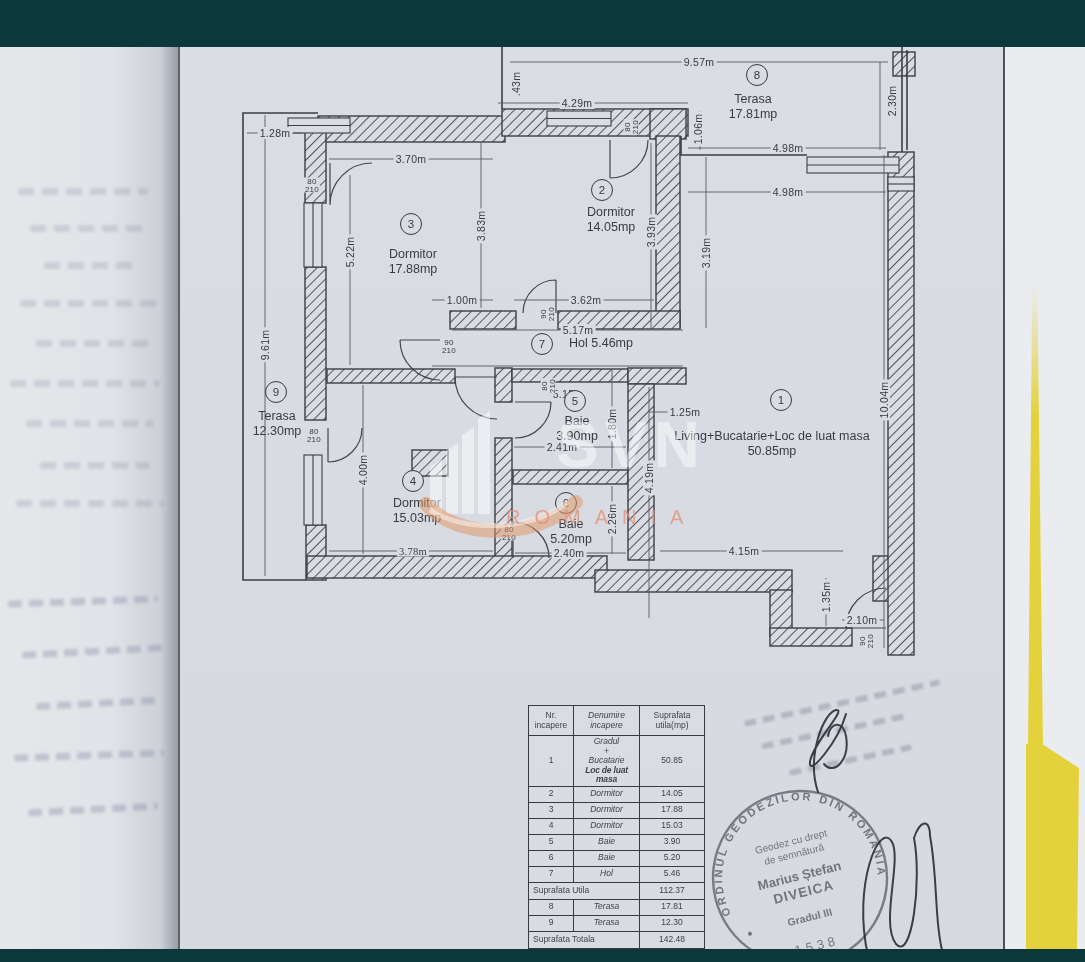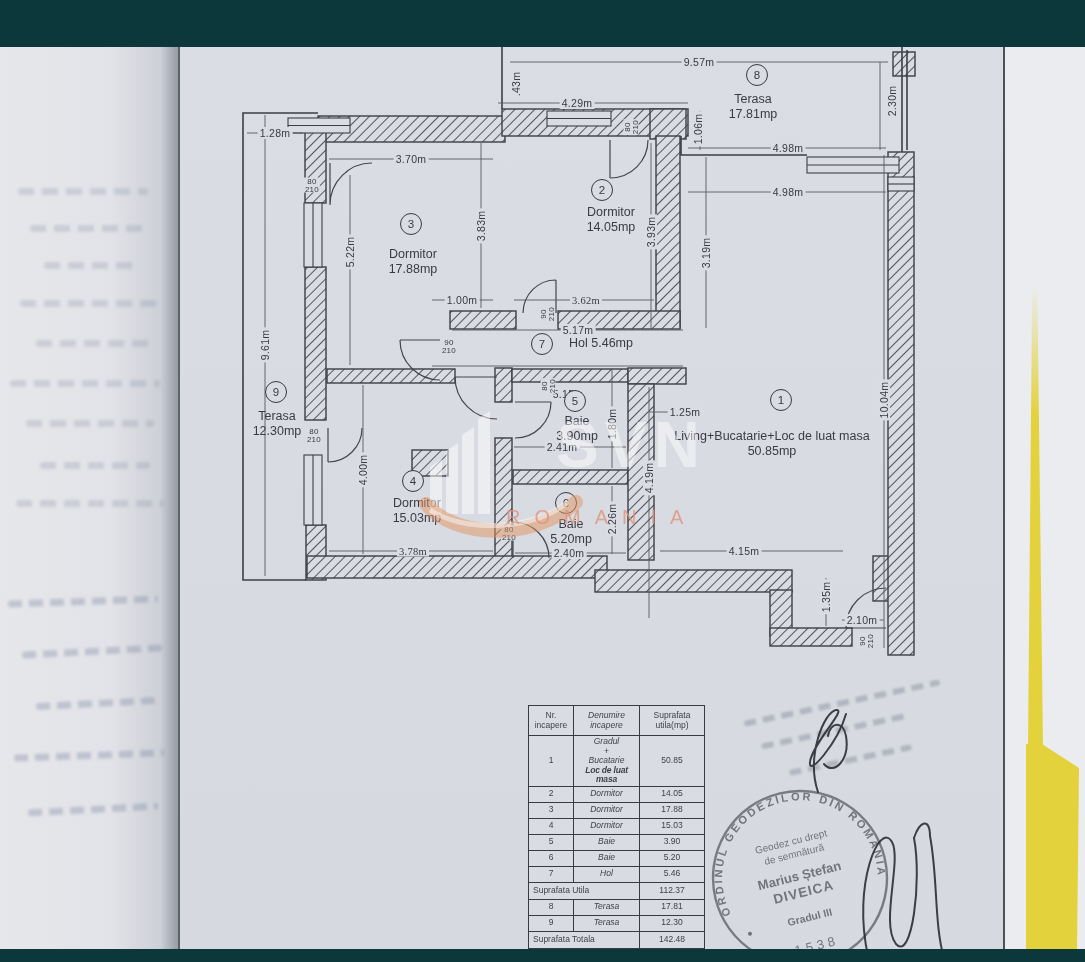--- a/index.html
+++ b/index.html
@@ -169,21 +169,21 @@
       <div class="dim-label" style="left: 788px; top: 148px;">4.98m</div>
       <div class="dim-label" style="left: 788px; top: 192px;">4.98m</div>
       <div class="dim-label" style="left: 892px; top: 101px; transform: translate(-50%, -50%) rotate(-90deg);">2.30m</div>
       <div class="dim-label" style="left: 698px; top: 129px; transform: translate(-50%, -50%) rotate(-90deg);">1.06m</div>
       <div class="dim-label" style="left: 481px; top: 226px; transform: translate(-50%, -50%) rotate(-90deg);">3.83m</div>
       <div class="dim-label" style="left: 350px; top: 252px; transform: translate(-50%, -50%) rotate(-90deg);">5.22m</div>
       <div class="dim-label" style="left: 651px; top: 232px; transform: translate(-50%, -50%) rotate(-90deg);">3.93m</div>
       <div class="dim-label" style="left: 706px; top: 253px; transform: translate(-50%, -50%) rotate(-90deg);">3.19m</div>
       <div class="dim-label" style="left: 265px; top: 345px; transform: translate(-50%, -50%) rotate(-90deg);">9.61m</div>
       <div class="dim-label" style="left: 462px; top: 300px;">1.00m</div>
-      <div class="dim-label" style="left: 586px; top: 300px; font-family: Liberation Serif, serif;">3.62m</div>
+      <div class="dim-label" style="left: 586px; top: 300px;">3.62m</div>
       <div class="dim-label" style="left: 578px; top: 330px;">5.17m</div>
       <div class="dim-label" style="left: 568px; top: 366px; margin-top: 28px;">5.15m</div>
       <div class="dim-label" style="left: 664px; top: 412px; margin-left: 21px;">1.25m</div>
       <div class="dim-label" style="left: 612px; top: 424px; transform: translate(-50%, -50%) rotate(-90deg);">1.80m</div>
       <div class="dim-label" style="left: 562px; top: 447px;">2.41m</div>
       <div class="dim-label" style="left: 884px; top: 400px; transform: translate(-50%, -50%) rotate(-90deg);">10.04m</div>
       <div class="dim-label" style="left: 649px; top: 478px; transform: translate(-50%, -50%) rotate(-90deg);">4.19m</div>
       <div class="dim-label" style="left: 612px; top: 519px; transform: translate(-50%, -50%) rotate(-90deg);">2.26m</div>
       <div class="dim-label" style="left: 363px; top: 470px; transform: translate(-50%, -50%) rotate(-90deg);">4.00m</div>
       <div class="dim-label" style="left: 413px; top: 551px; font-family: Liberation Serif, serif;">3.78m</div>

